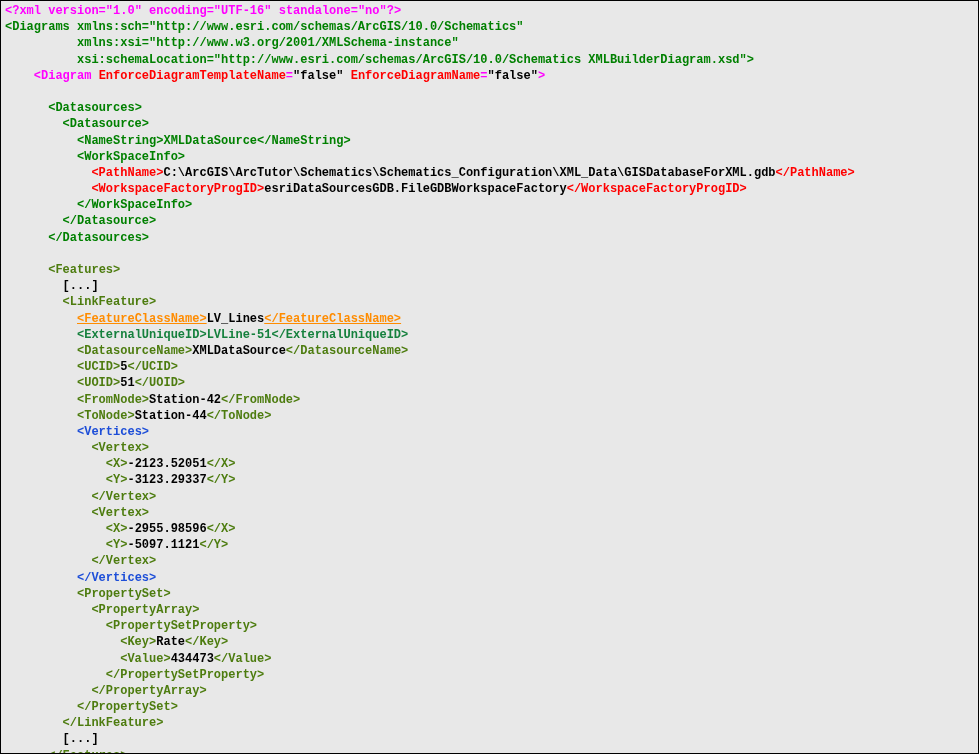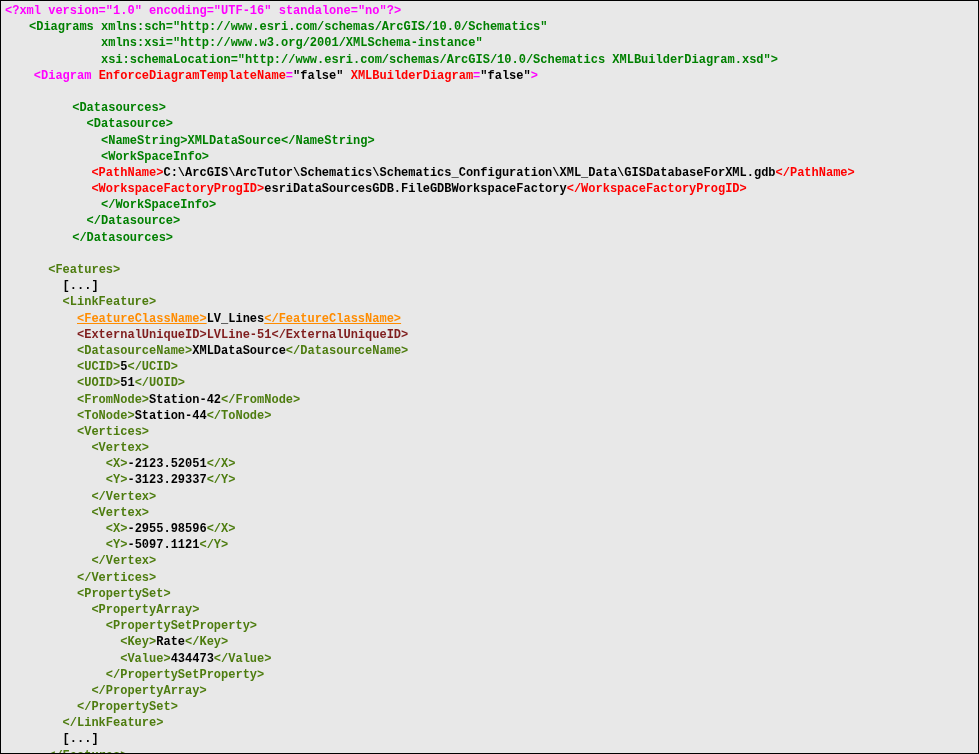--- a/index.html
+++ b/index.html
@@ -15,36 +15,36 @@
     border: 1px solid #000;
     background: #e8e8e8;
     padding: 2px 4px;
     width: 979px;
     height: 754px;
     box-sizing: border-box;
     white-space: pre;
     overflow: hidden;
   }
   .magenta { color: #ff00ff; }
-  .green { color: #008000; margin-left: 24px; }
+  .green { color: #008000; }
   .red { color: #ff0000; text-align: right; }
   .black { color: #000000; }
   .cornflower { color: #4d7c0f; }
-  .pink { color: #4d7c0f; font-family: Liberation Mono, monospace; }
+  .pink { color: #1d4ed8; font-family: Liberation Mono, monospace; }
   .orange { color: #ff8c00; text-decoration: underline; }
-  .yellow { color: #7f1d1d; }
+  .yellow { color: #15803d; }
 </style>
 </head>
 <body>
 
 <div class="container"><span class="magenta">&lt;?xml version="<span>1.0</span>" encoding="<span>UTF-16</span>" standalone="<span>no</span>"?&gt;</span>
 <span class="green">&lt;Diagrams xmlns:sch="<span>http://www.esri.com/schemas/ArcGIS/10.0/Schematics</span>"</span>
 <span class="green">          xmlns:xsi="<span>http://www.w3.org/2001/XMLSchema-instance</span>"</span>
 <span class="green">          xsi:schemaLocation="<span>http://www.esri.com/schemas/ArcGIS/10.0/Schematics XMLBuilderDiagram.xsd</span>"&gt;</span>
-    <span class="magenta">&lt;Diagram</span> <span class="red">EnforceDiagramTemplateName</span><span class="magenta">=</span><span class="black">"<span>false</span>"</span> <span class="red">XMLBuilderDiagram</span><span class="magenta">=</span><span class="black">"<span>false</span>"</span><span class="magenta">&gt;</span>
+    <span class="magenta">&lt;Diagram</span> <span class="red">EnforceDiagramTemplateName</span><span class="magenta">=</span><span class="black">"<span>false</span>"</span> <span class="red">EnforceDiagramName</span><span class="magenta">=</span><span class="black">"<span>false</span>"</span><span class="magenta">&gt;</span>
 
       <span class="green">&lt;Datasources&gt;</span>
         <span class="green">&lt;Datasource&gt;</span>
           <span class="green">&lt;NameString&gt;<span>XMLDataSource</span>&lt;/NameString&gt;</span>
           <span class="green">&lt;WorkSpaceInfo&gt;</span>
             <span class="red">&lt;PathName&gt;</span><span class="black">C:\ArcGIS\ArcTutor\Schematics\Schematics_Configuration\XML_Data\GISDatabaseForXML.gdb</span><span class="red">&lt;/PathName&gt;</span>
             <span class="red">&lt;WorkspaceFactoryProgID&gt;</span><span class="black">esriDataSourcesGDB.FileGDBWorkspaceFactory</span><span class="red">&lt;/WorkspaceFactoryProgID&gt;</span>
           <span class="green">&lt;/WorkSpaceInfo&gt;</span>
         <span class="green">&lt;/Datasource&gt;</span>
       <span class="green">&lt;/Datasources&gt;</span>

